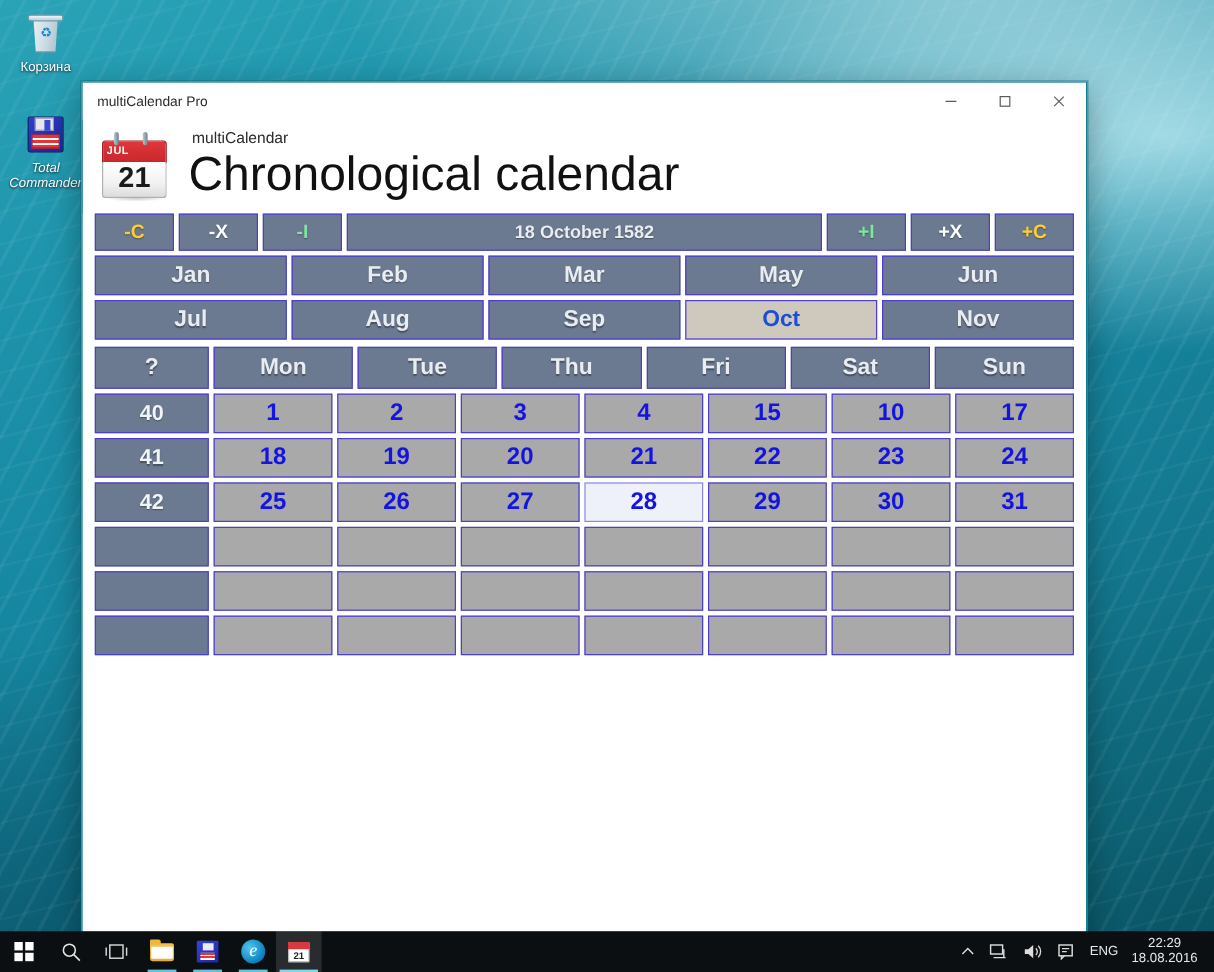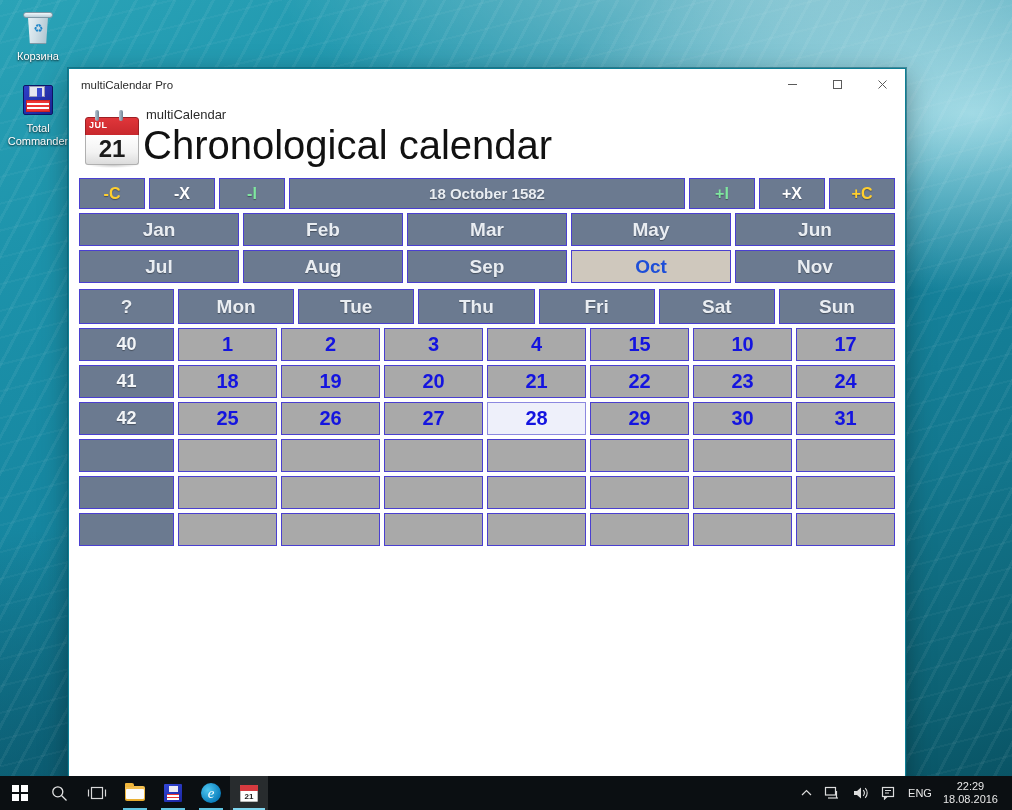--- a/index.html
+++ b/index.html
@@ -183,21 +183,21 @@
     line-height: 1;
     margin-top: -2px;
   }
   .cal-shadow {
     position: absolute; left: 6px; top: 52px;
     width: 52px; height: 6px;
     background: radial-gradient(ellipse at center, rgba(0,0,0,.22), rgba(0,0,0,0) 70%);
     z-index: 1;
   }
 
-  .header-texts { margin-bottom: 2px; }
+  .header-texts { margin-left: 14px; margin-bottom: 2px; }
   .subtitle {
     font-size: 13px;
     color: #2b2b2b;
     margin-bottom: -2px;
     margin-left: 3px;
   }
   .maintitle {
     font-size: 40px;
     color: #111;
     line-height: 50px;
@@ -419,21 +419,21 @@
 
   <div class="desk-icon" style="left:6px; top:10px;">
     <div class="glyph">
       <div class="bin-body"></div>
       <div class="bin-lid"></div>
       <div class="bin-rec">♻</div>
     </div>
     <span class="desk-label">Корзина</span>
   </div>
 
-  <div class="desk-icon" style="left:6px; top:82px;">
+  <div class="desk-icon" style="left:6px; top:94px;font-style:italic;">
     <div class="glyph">
       <div class="tc-body"></div>
       <div class="tc-shutter"></div>
       <div class="tc-lines"></div>
     </div>
     <span class="desk-label">Total Commander</span>
   </div>
 
   <div id="app-window">
 

